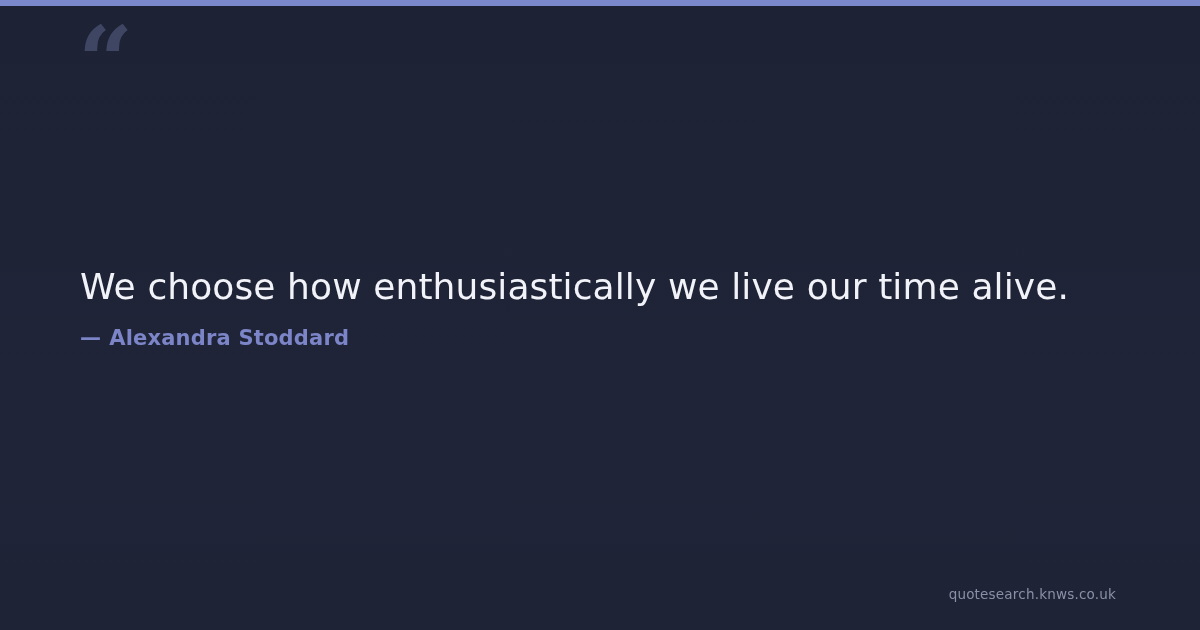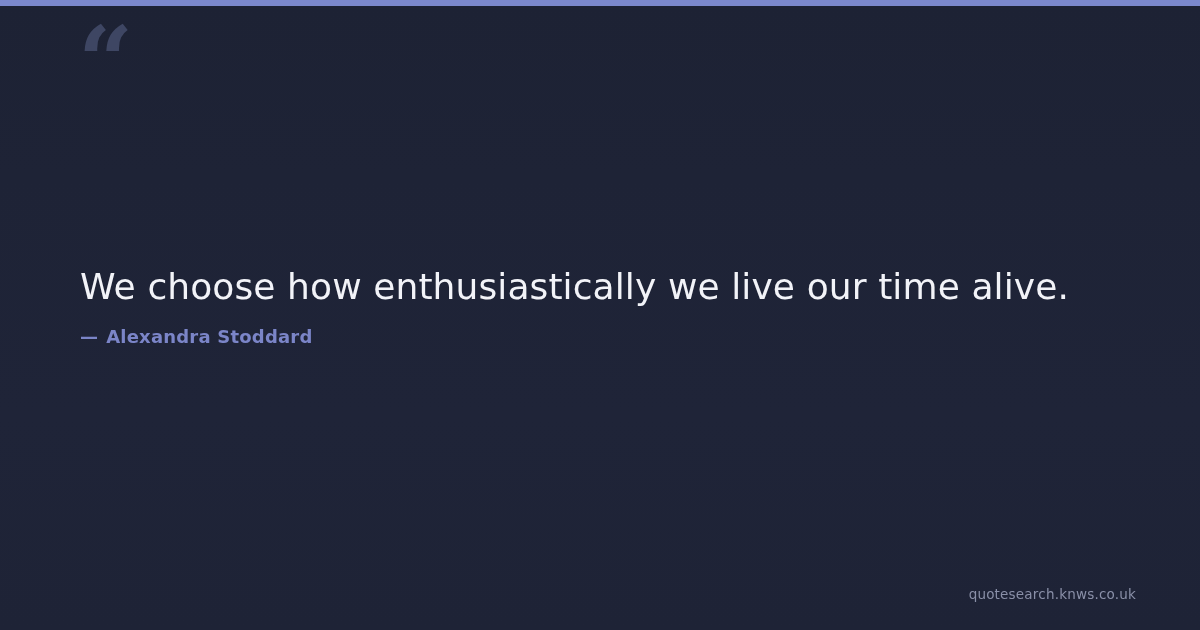--- a/index.html
+++ b/index.html
@@ -64,33 +64,33 @@
     font-weight: 400;
     line-height: 1.28;
     color: #f2f3f8;
     letter-spacing: 0.1px;
     white-space: nowrap;
   }
 
   .attribution {
     margin: 16px 0 0 0;
     font-family: "DejaVu Sans", sans-serif;
-    font-size: 18px;
+    font-size: 21px;
     font-weight: 700;
     line-height: 1.2;
     color: #7b85c8;
     letter-spacing: 0.2px;
   }
   .attribution .dash {
     margin-right: 8px;
   }
 
   .footer {
     position: absolute;
-    right: 64px;
+    right: 84px;
     bottom: 28px;
     font-family: "DejaVu Sans", sans-serif;
     font-size: 13.5px;
     font-weight: 400;
     color: #8a90a8;
     letter-spacing: 0.2px;
   }
 </style>
 </head>
 <body>

